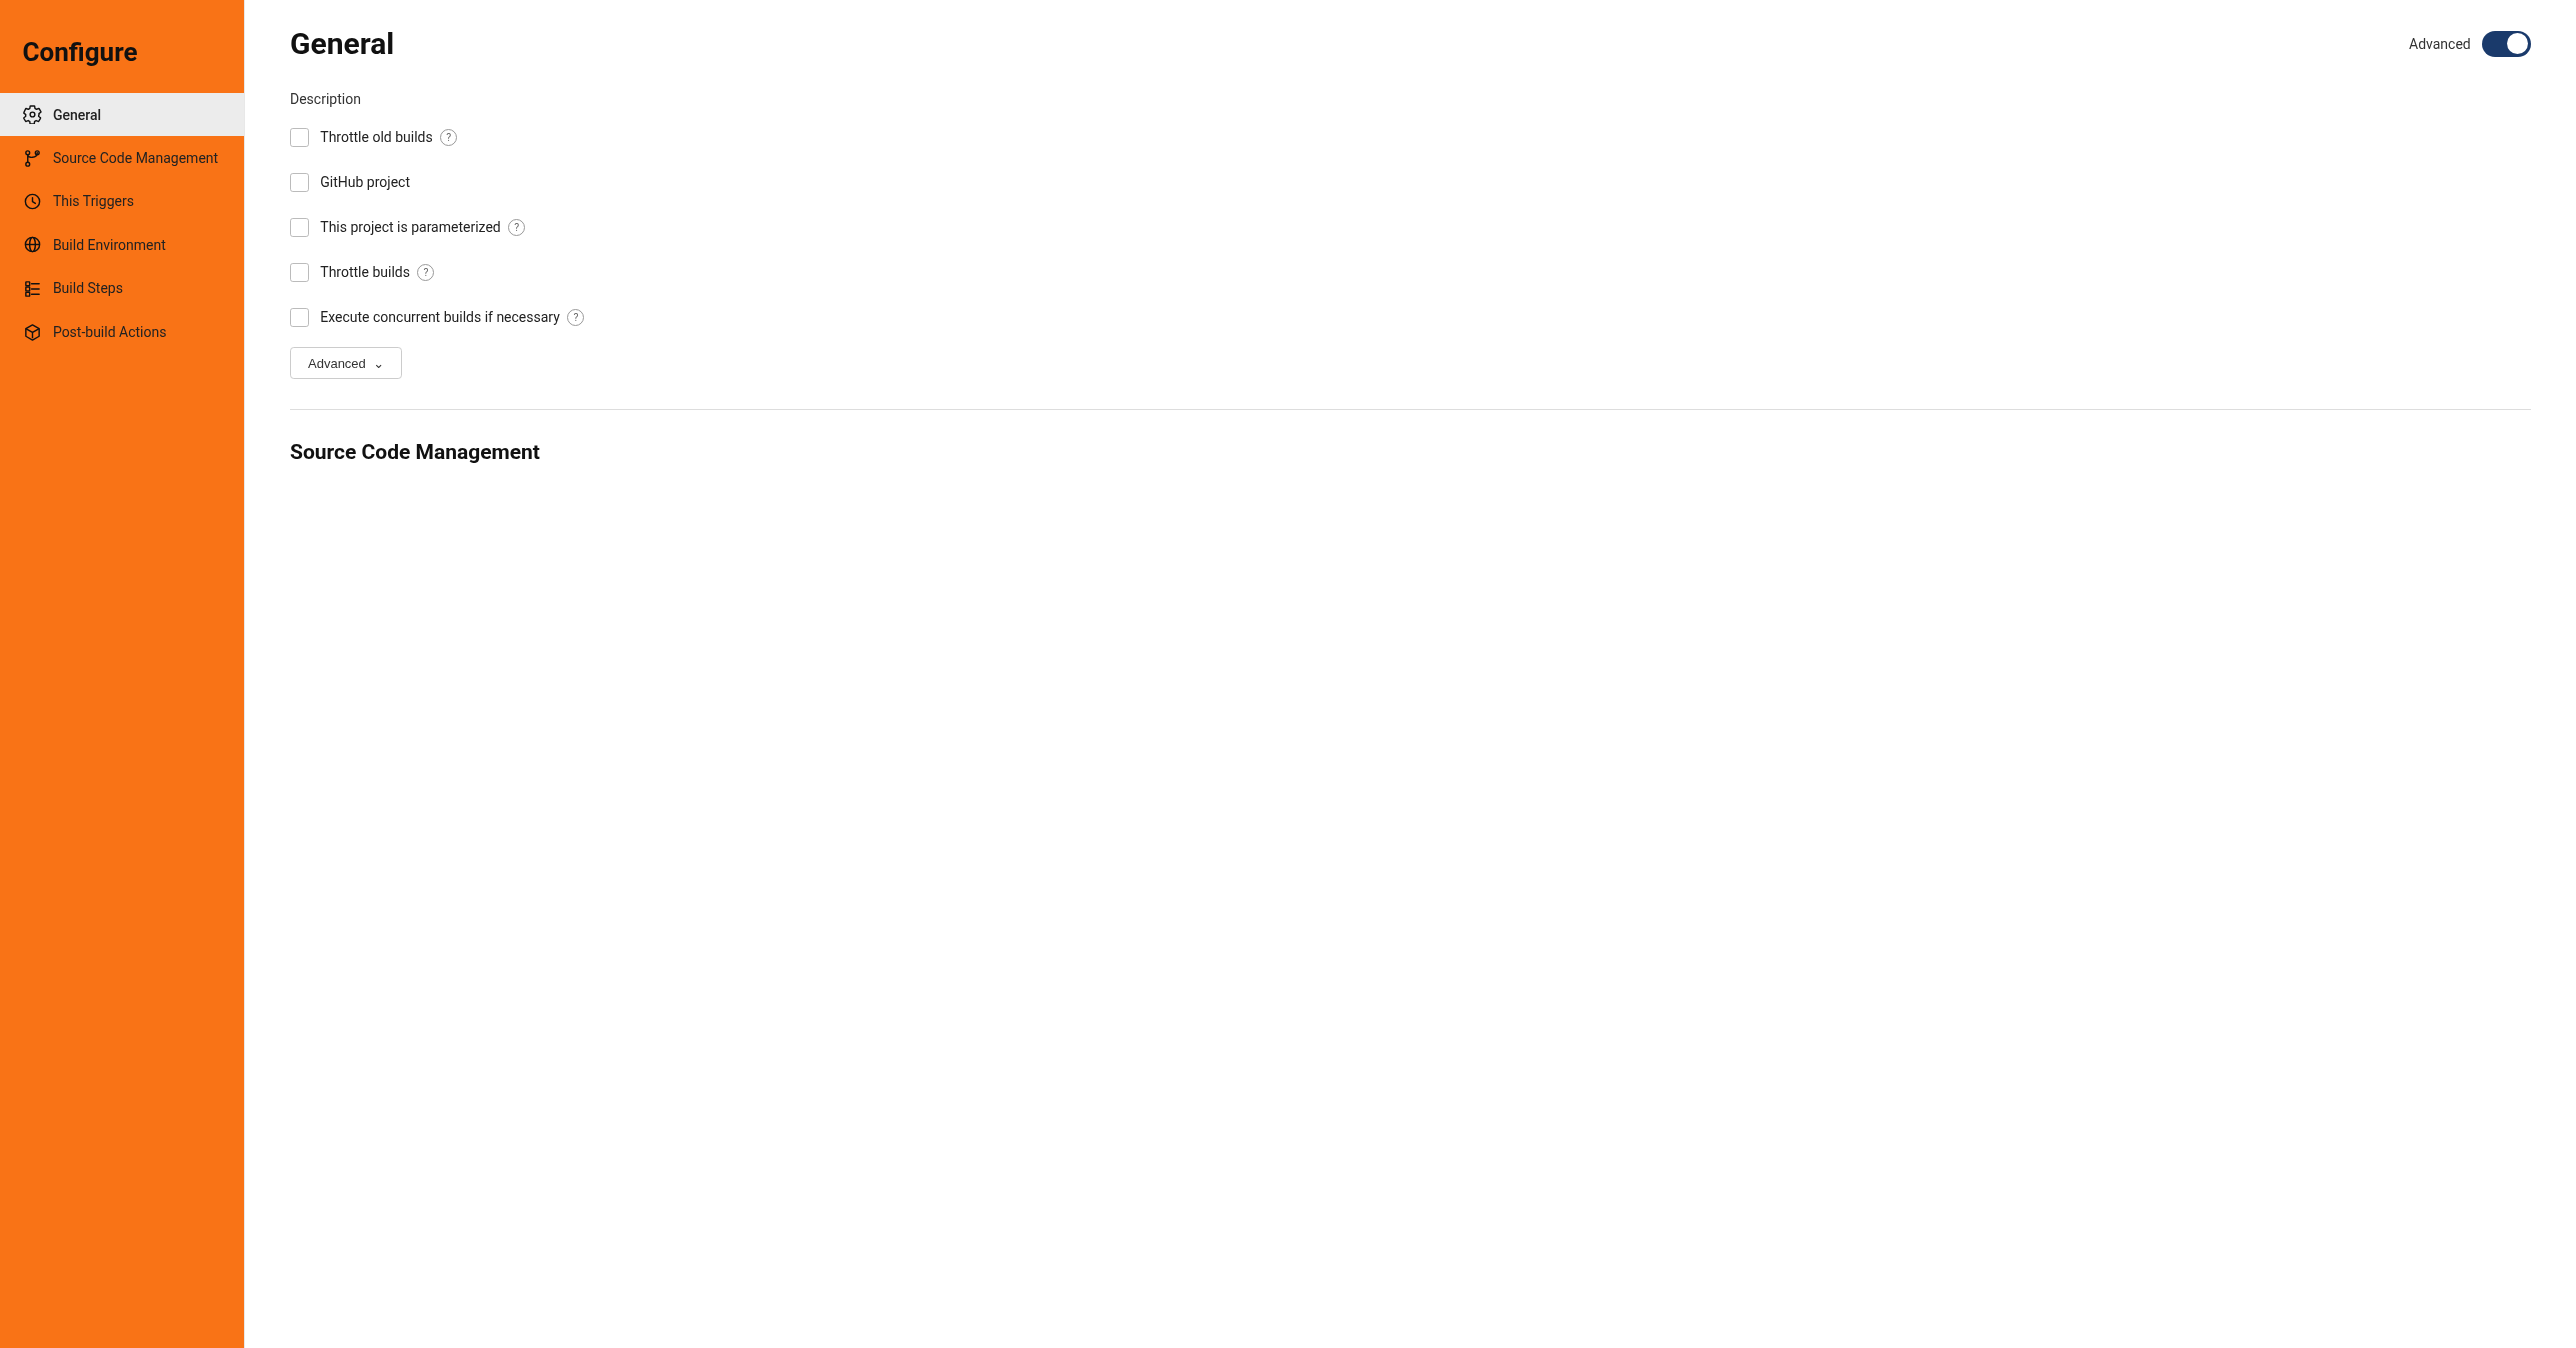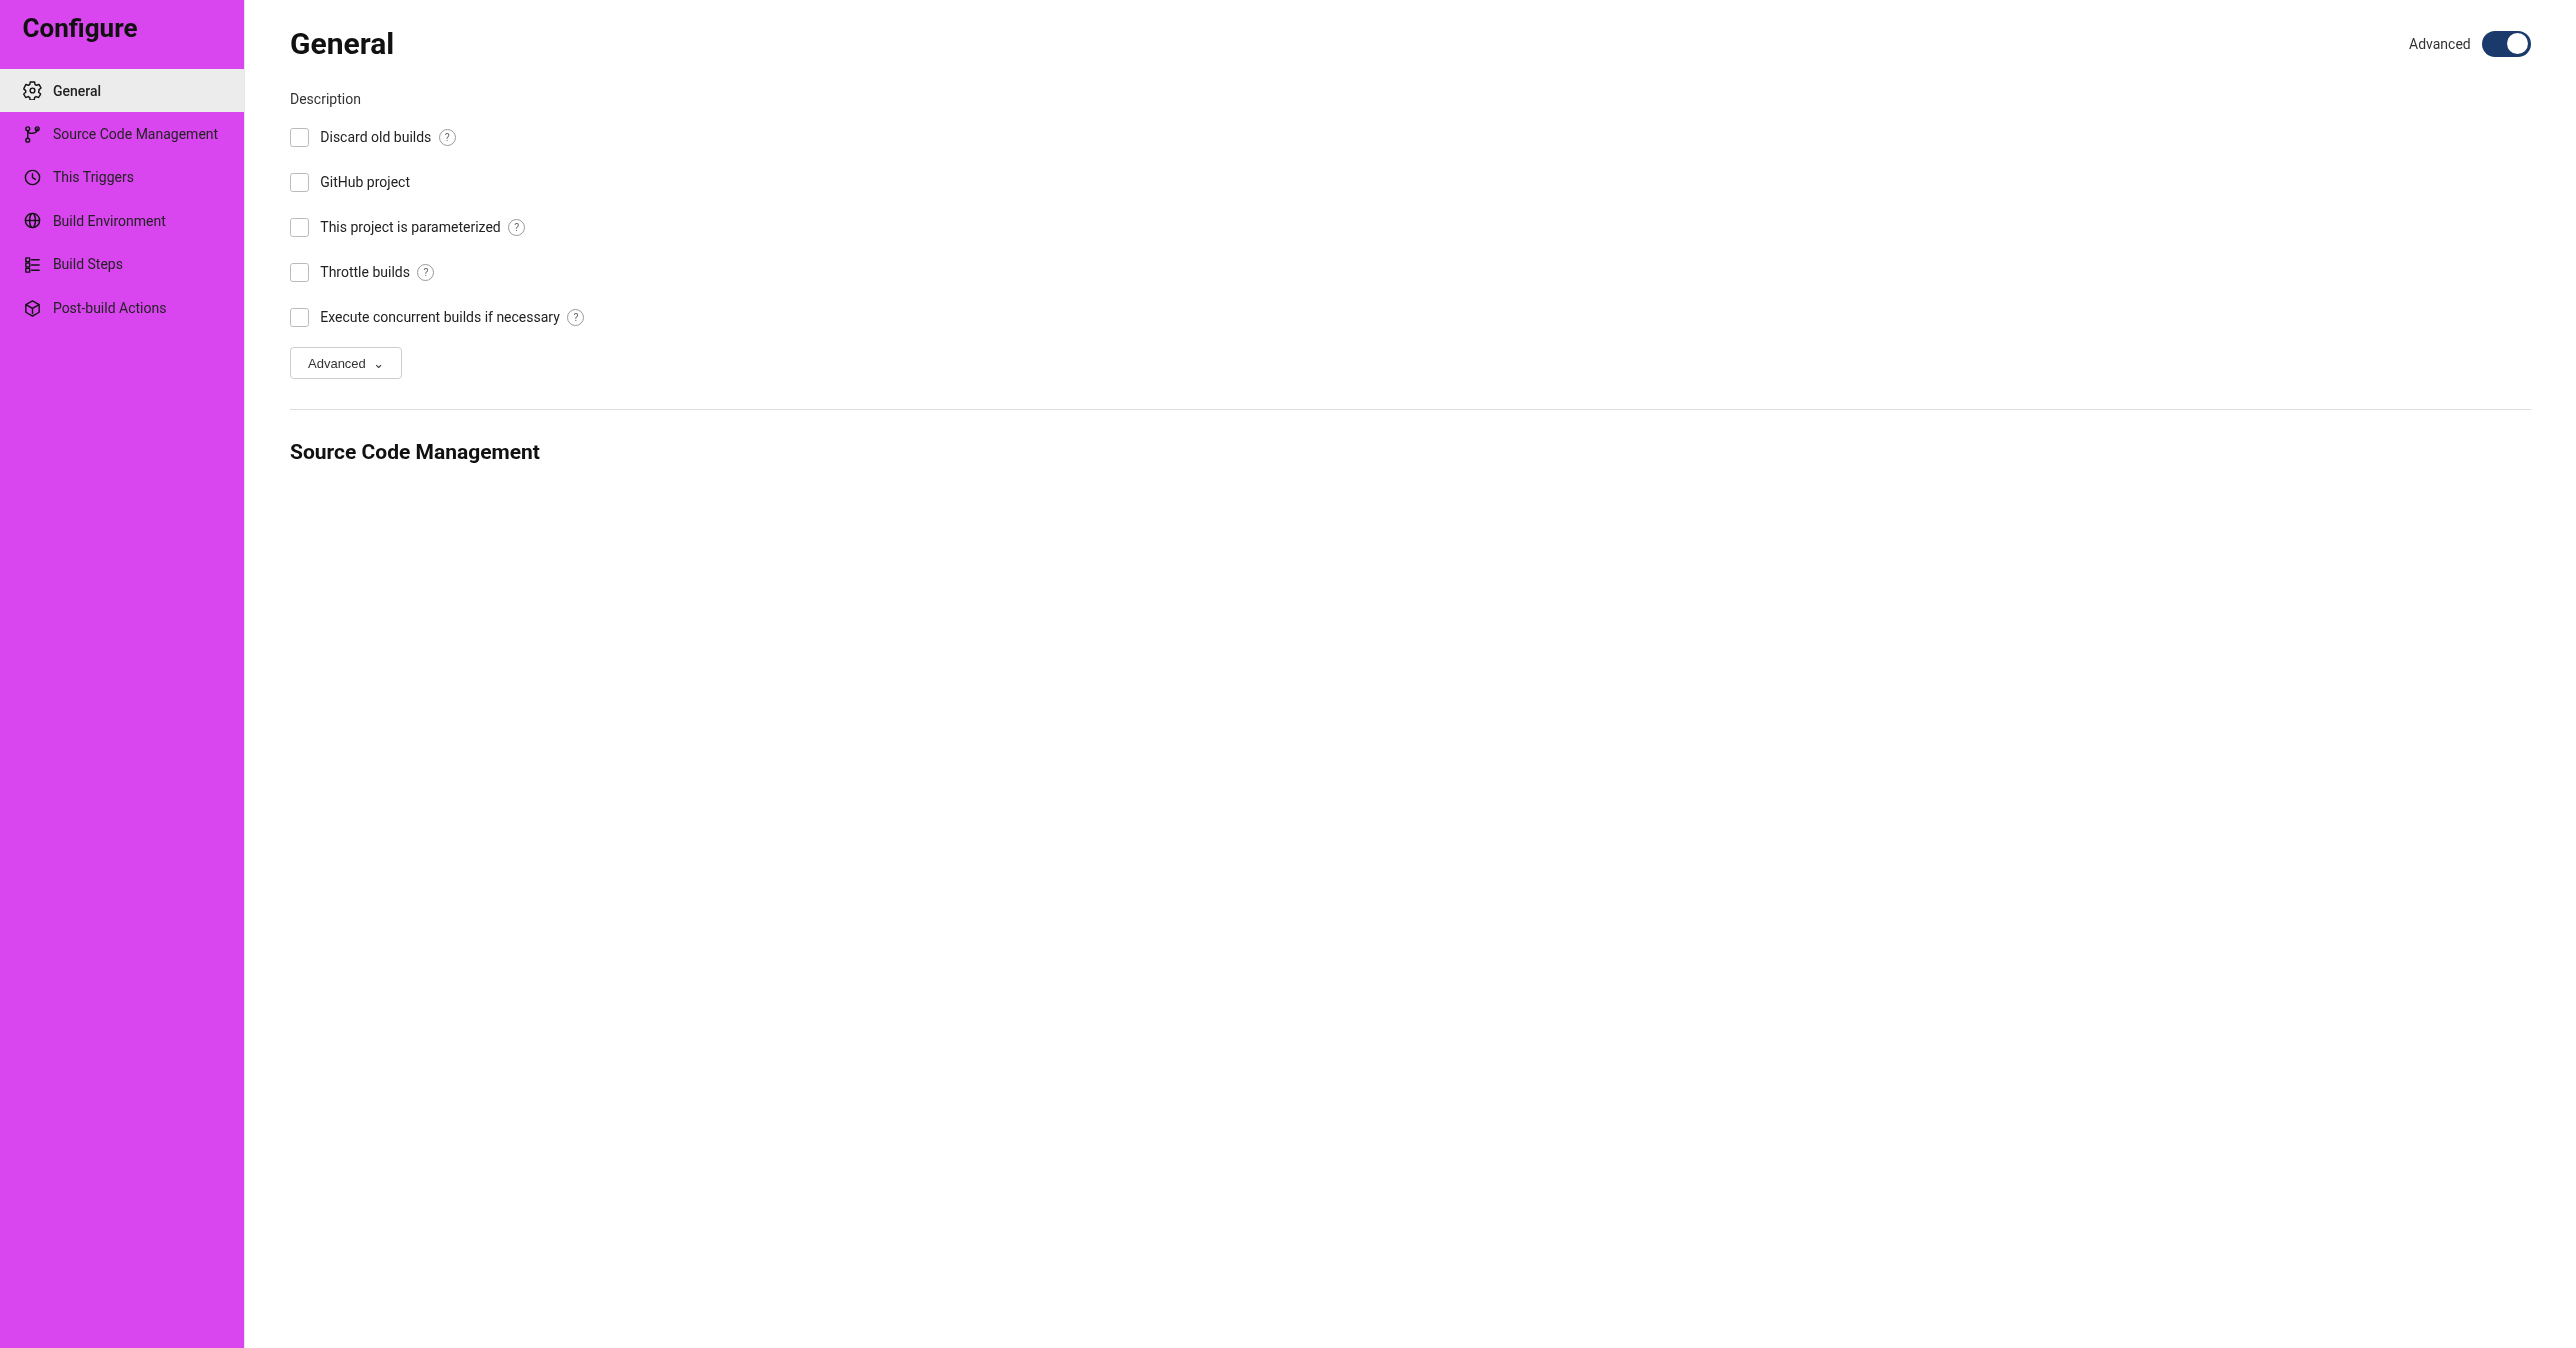--- a/index.html
+++ b/index.html
@@ -11,22 +11,22 @@
     }
     .app-container {
       display: flex;
       min-height: 100vh;
       background: #fff;
     }
     
     .sidebar {
       width: 245px;
       min-width: 245px;
-      background: #d946ef;
-      padding: 13px 0;
+      background: #f97316;
+      padding: 37px 0;
       border-right: 0.9px solid #e8e8e8;
     }
     .sidebar-title {
       font-size: 26px;
       font-weight: 700;
       padding: 0 22.6px 26px 22.6px;
       color: #111;
     }
     .sidebar-nav {
       list-style: none;
@@ -333,21 +333,21 @@
     <div>
       <div class="section-label">Description</div>
     </div>
 
     
     <div class="checkbox-group">
 
       <div class="checkbox-row">
         <div class="checkbox-box"></div>
         <span class="checkbox-label">
-          <span>Discard old builds</span>
+          <span>Throttle old builds</span>
           <span class="help-icon">?</span>
         </span>
       </div>
 
       <div class="checkbox-row">
         <div class="checkbox-box"></div>
         <span class="checkbox-label">
           <span>GitHub project</span>
         </span>
       </div>

